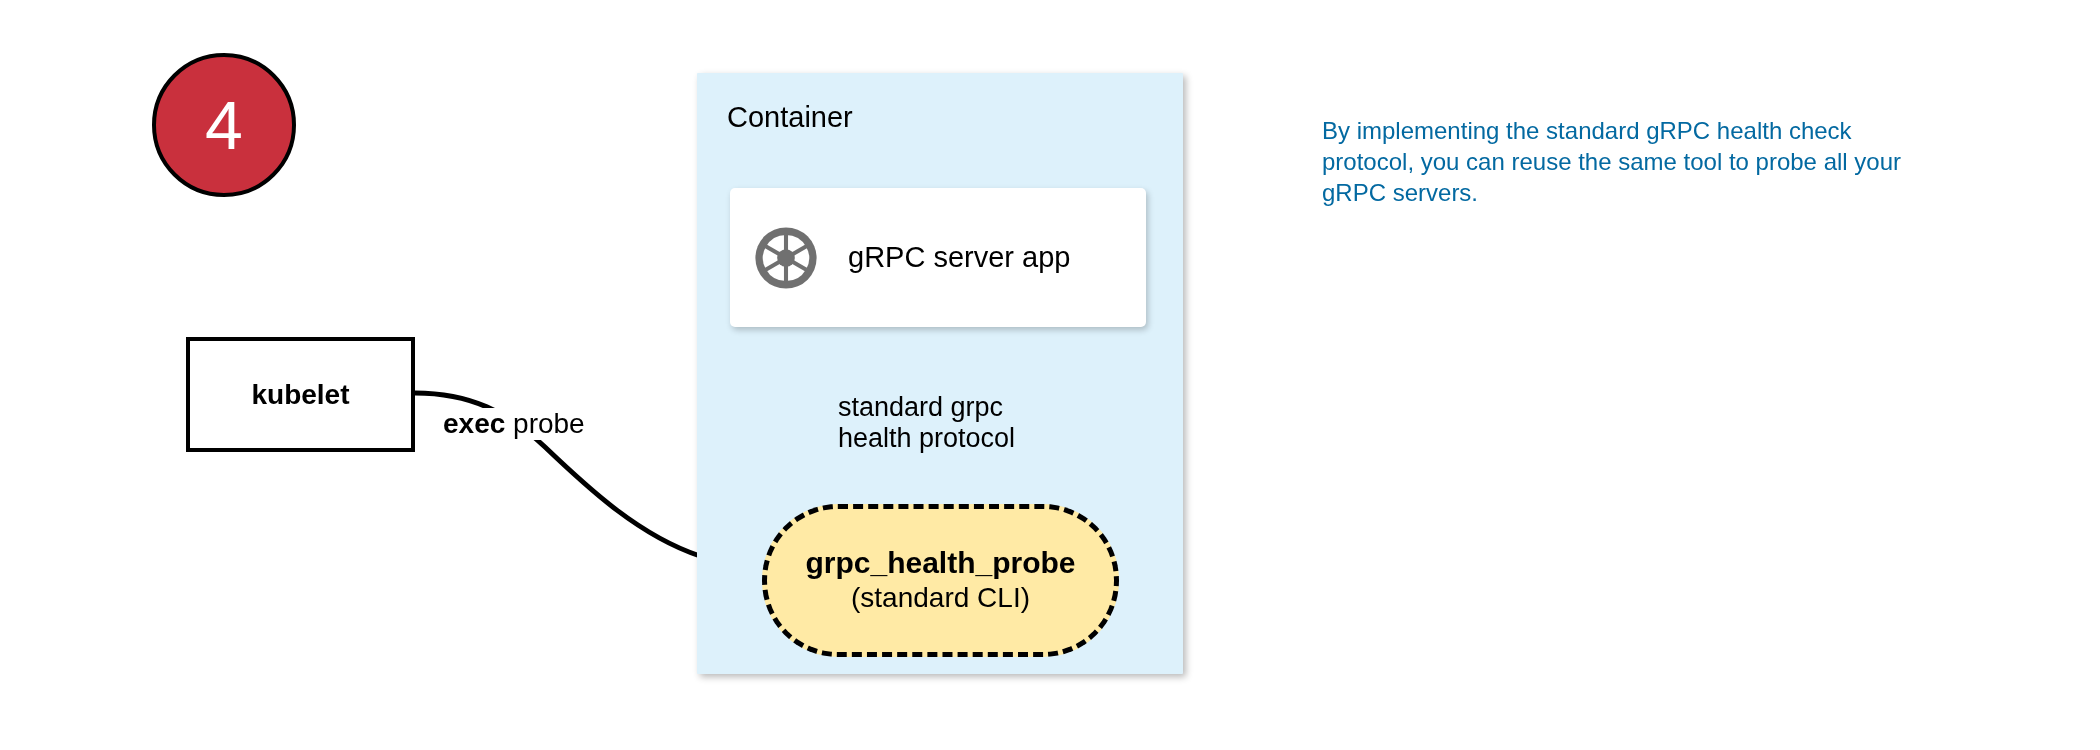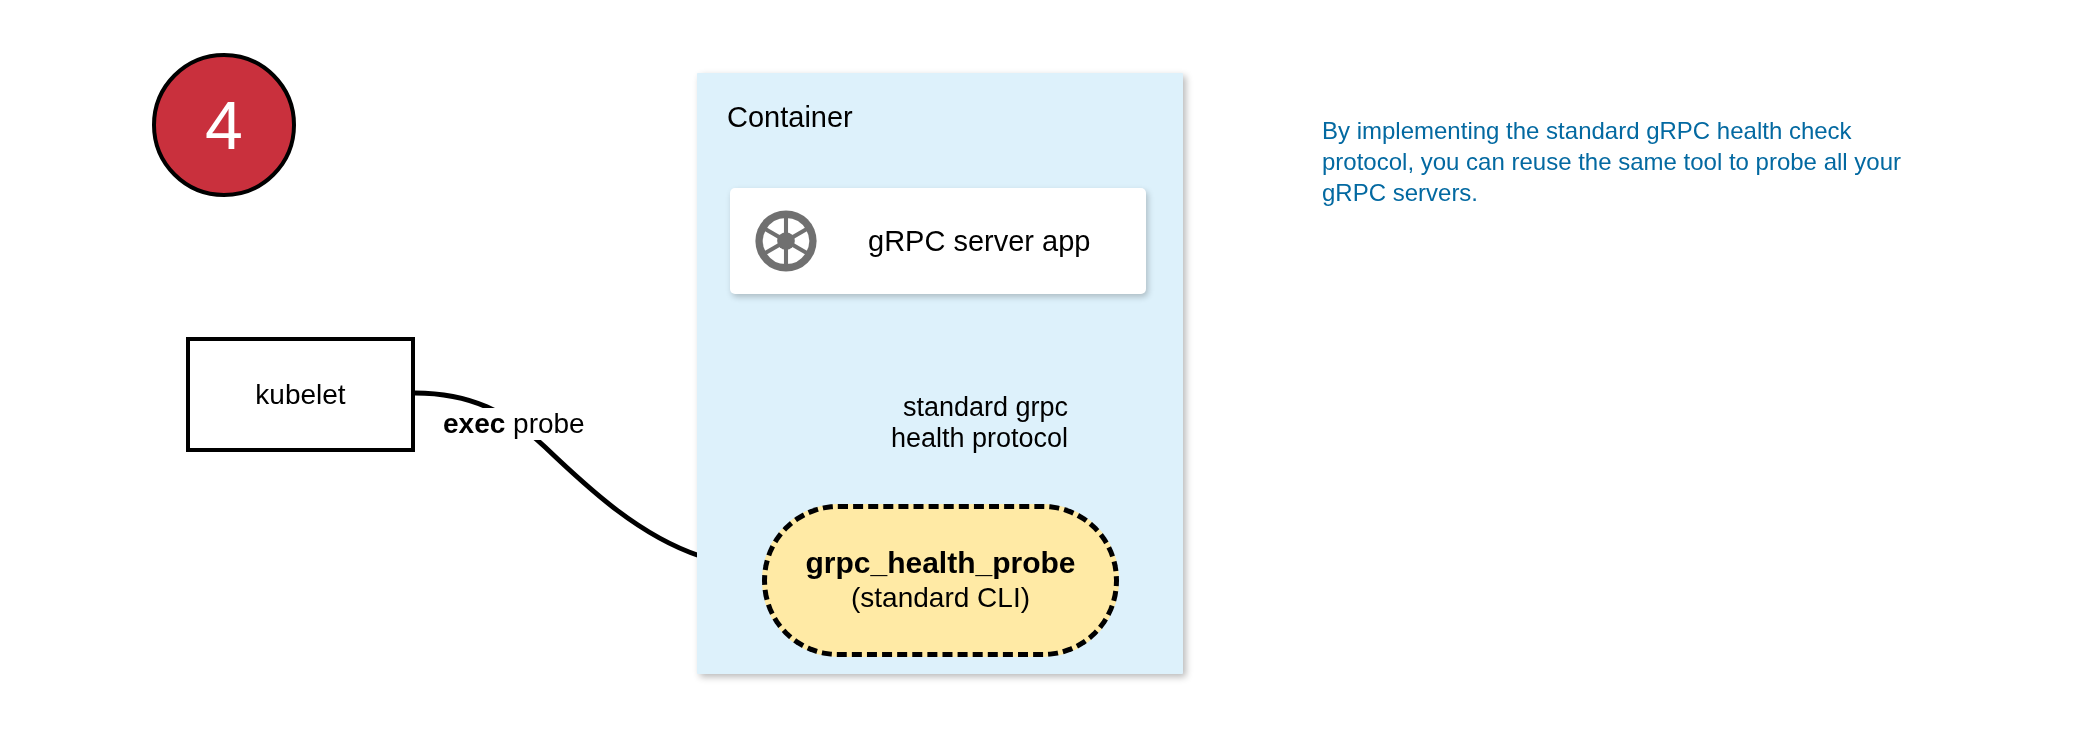--- a/index.html
+++ b/index.html
@@ -57,20 +57,21 @@
     background: #ffffff;
     border: 4px solid #000000;
     box-sizing: border-box;
     display: flex;
     align-items: center;
     justify-content: center;
   }
   .kubelet-label {
     font-size: 28px;
     color: #000000;
+    font-weight: bold;
   }
 
   
   .exec-probe-label {
     position: absolute;
     left: 440px;
     top: 408px;
     font-size: 28px;
     white-space: nowrap;
     z-index: 6;
@@ -97,48 +98,47 @@
     font-size: 29px;
     color: #000000;
   }
 
   
   .server-card {
     position: absolute;
     left: 730px;
     top: 188px;
     width: 416px;
-    height: 106px;
+    height: 139px;
     background: #ffffff;
     border-radius: 5px;
     box-shadow: 2px 3px 6px rgba(0,0,0,0.22);
     display: flex;
     align-items: center;
     padding-left: 22px;
     box-sizing: border-box;
-    gap: 20px;
   }
   .aperture-icon {
     width: 68px;
     height: 68px;
     flex: 0 0 68px;
   }
   .server-card-label {
     font-size: 29px;
     margin-left: 28px;
     color: #000000;
   }
 
   
   .protocol-label {
     position: absolute;
     left: 838px;
     top: 392px;
     width: 230px;
-    text-align: right;
+    text-align: left;
     font-size: 27px;
     line-height: 1.13;
     color: #000000;
     z-index: 6;
     background: #ddf1fb;
   }
 
   
   .probe-pill {
     position: absolute;

